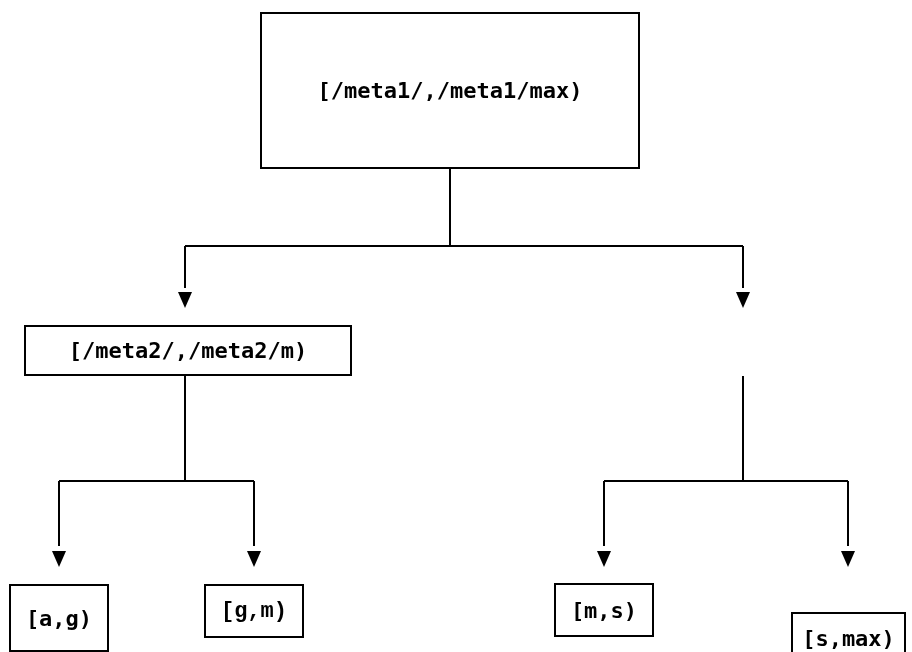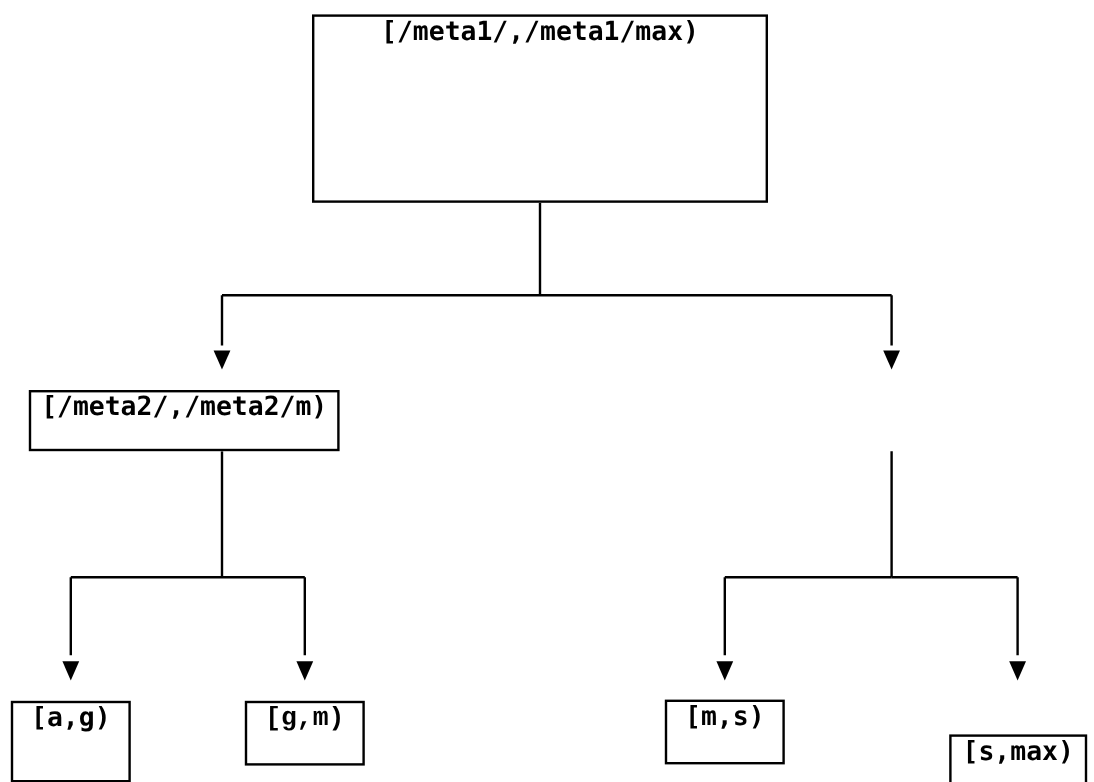--- a/index.html
+++ b/index.html
@@ -29,29 +29,30 @@
   .arrowhead {
     fill: #000000;
     stroke: none;
   }
   .node {
     position: absolute;
     box-sizing: border-box;
     border: 2px solid #000000;
     background: #ffffff;
     display: flex;
+    align-items: center;
     justify-content: center;
     font-family: "DejaVu Sans Mono", "Liberation Mono", monospace;
     font-weight: bold;
     font-size: 22px;
     color: #000000;
     white-space: nowrap;
   }
   .node-root       { left: 260px; top: 12px;  width: 380px; height: 157px; }
-  .node-left-child { left: 24px;  top: 325px; width: 259px; height: 51px; }
+  .node-left-child { left: 24px;  top: 325px; width: 328px; height: 51px; }
   .node-right-child{ left: 582px; top: 325px; width: 322px; height: 51px; }
   .node-leaf-a-g   { left: 9px;   top: 584px; width: 100px; height: 68px; }
   .node-leaf-g-m   { left: 204px; top: 584px; width: 100px; height: 54px; font-family: Liberation Mono, monospace; }
   .node-leaf-m-s   { left: 554px; top: 583px; width: 100px; height: 54px; }
   .node-leaf-s-max { left: 791px; top: 584px; width: 115px; height: 53px; margin-top: 28px; }
 </style>
 </head>
 <body>
 
 <div id="canvas">

